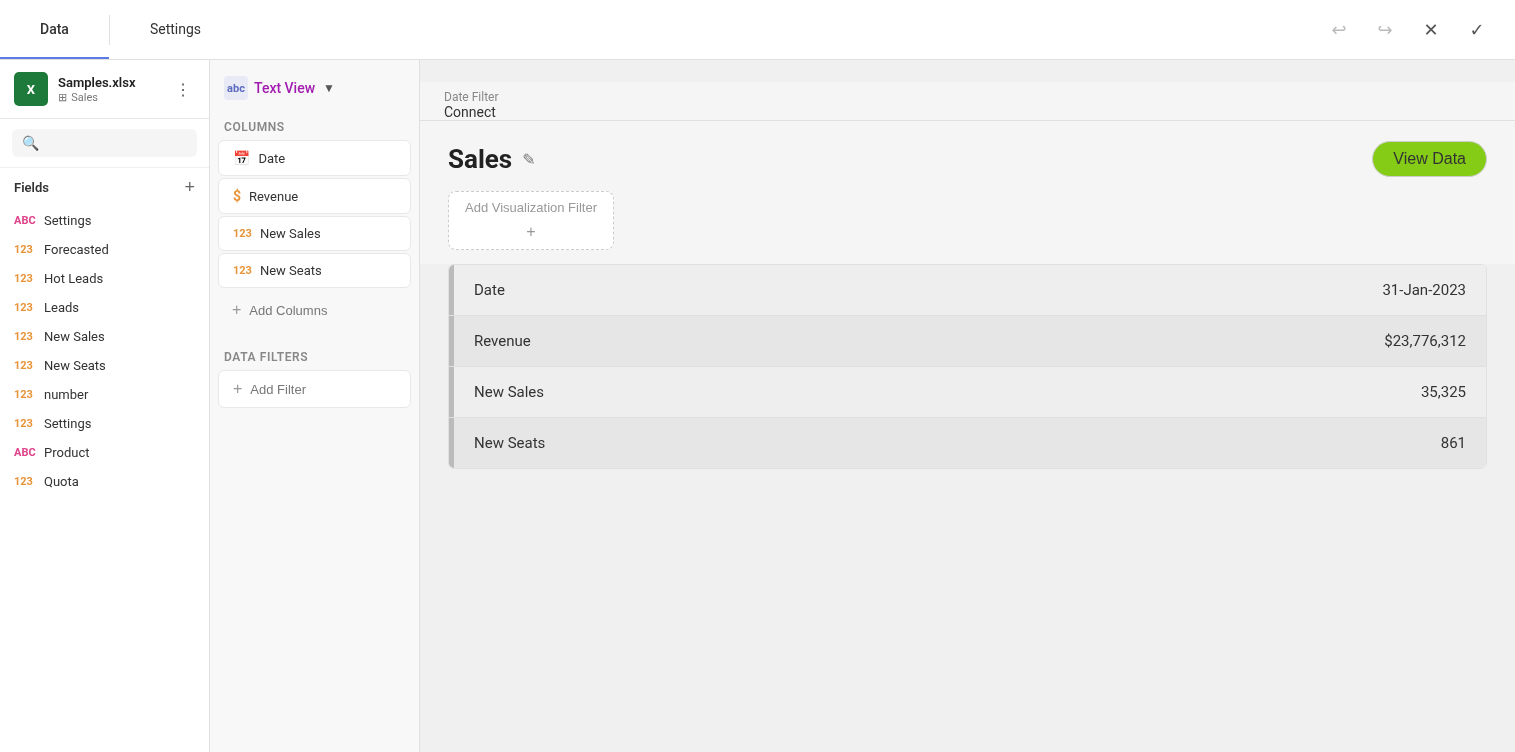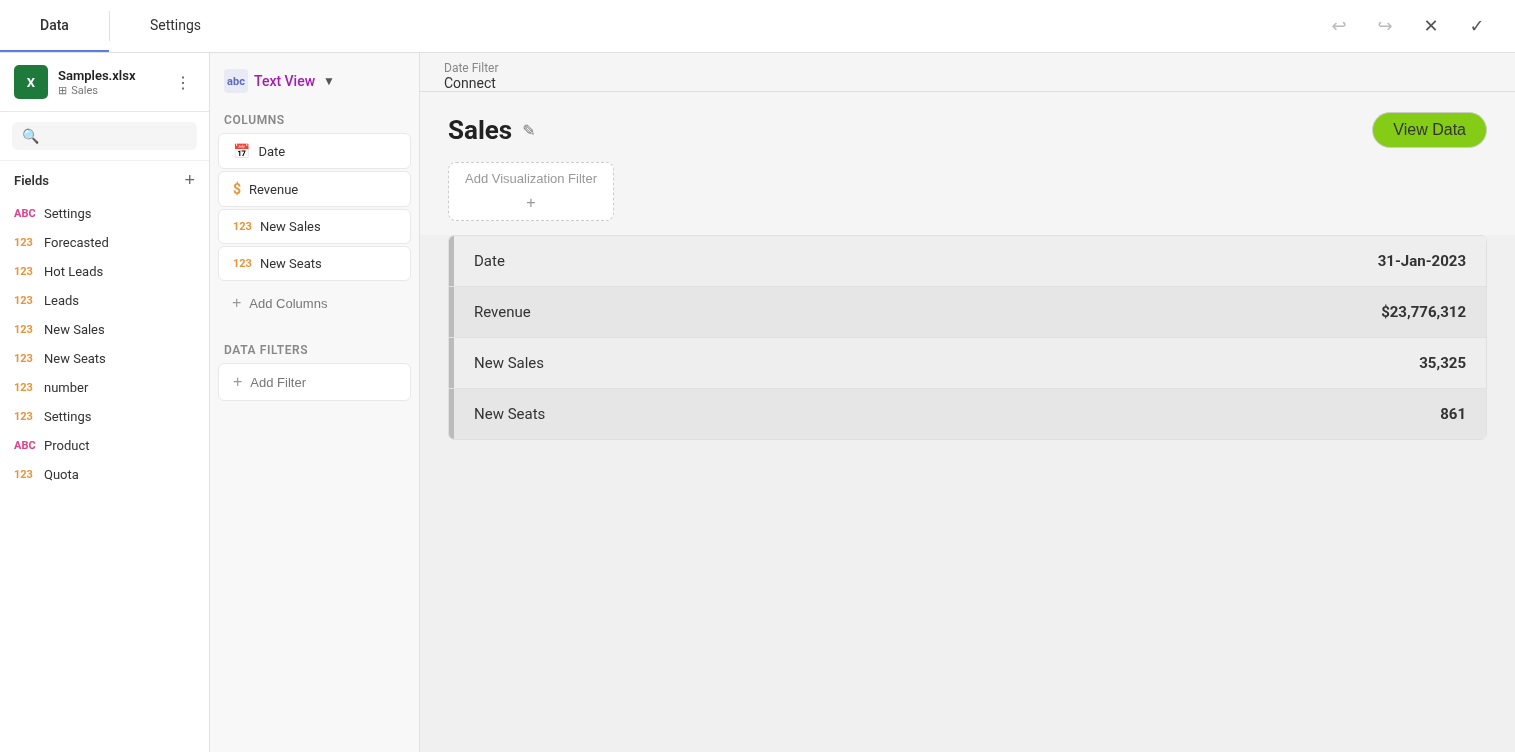--- a/index.html
+++ b/index.html
@@ -4,21 +4,21 @@
   <style>
     * { box-sizing: border-box; margin: 0; padding: 0; }
     body { font-family: -apple-system, BlinkMacSystemFont, 'Segoe UI', Roboto, sans-serif; background: #f5f5f5; width: 1515px; height: 752px; overflow: hidden; display: flex; flex-direction: column; }
 
     
     .top-bar {
       display: flex;
       align-items: center;
       background: #fff;
       border-bottom: 1px solid #e0e0e0;
-      height: 53px;
+      height: 60px;
       position: relative;
     }
     .tab {
       padding: 0 40px;
       height: 100%;
       display: flex;
       align-items: center;
       font-size: 14px;
       cursor: pointer;
       color: #333;
@@ -285,20 +285,21 @@
       flex: 1;
       background: #f0f0f0;
       display: flex;
       flex-direction: column;
       overflow: hidden;
     }
     .right-top-bar {
       background: #f5f5f5;
       padding: 8px 24px 0;
       border-bottom: 1px solid #e0e0e0;
+      margin-top: 22px;
     }
     .date-filter-label {
       font-size: 12px;
       color: #888;
     }
     .connect-link {
       font-size: 14px;
       color: #333;
       cursor: pointer;
     }
@@ -375,21 +376,21 @@
       flex: 1;
       padding: 16px 20px;
     }
     .row-field-name {
       font-size: 15px;
       color: #333;
     }
     .row-field-value {
       font-size: 15px;
       color: #333;
-      font-weight: 700;
+      font-weight: 400;
     }
   </style>
 </head>
 <body>
 
 <div class="top-bar">
   <div class="tab active">Data</div>
   <div class="tab-divider"></div>
   <div class="tab">Settings</div>
   <div class="top-actions">

